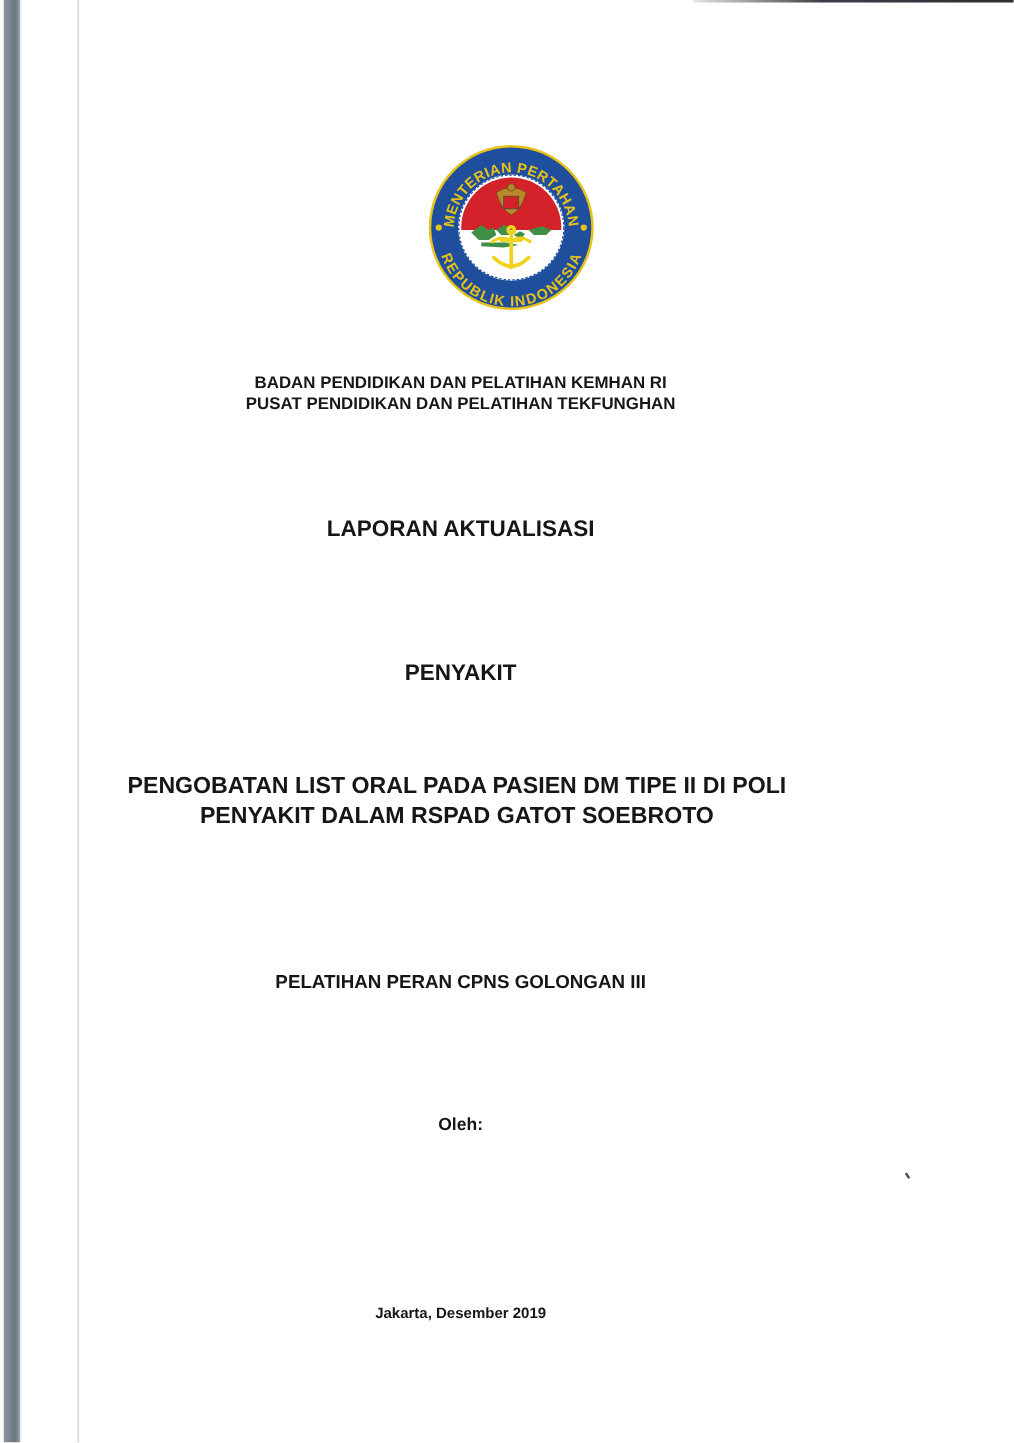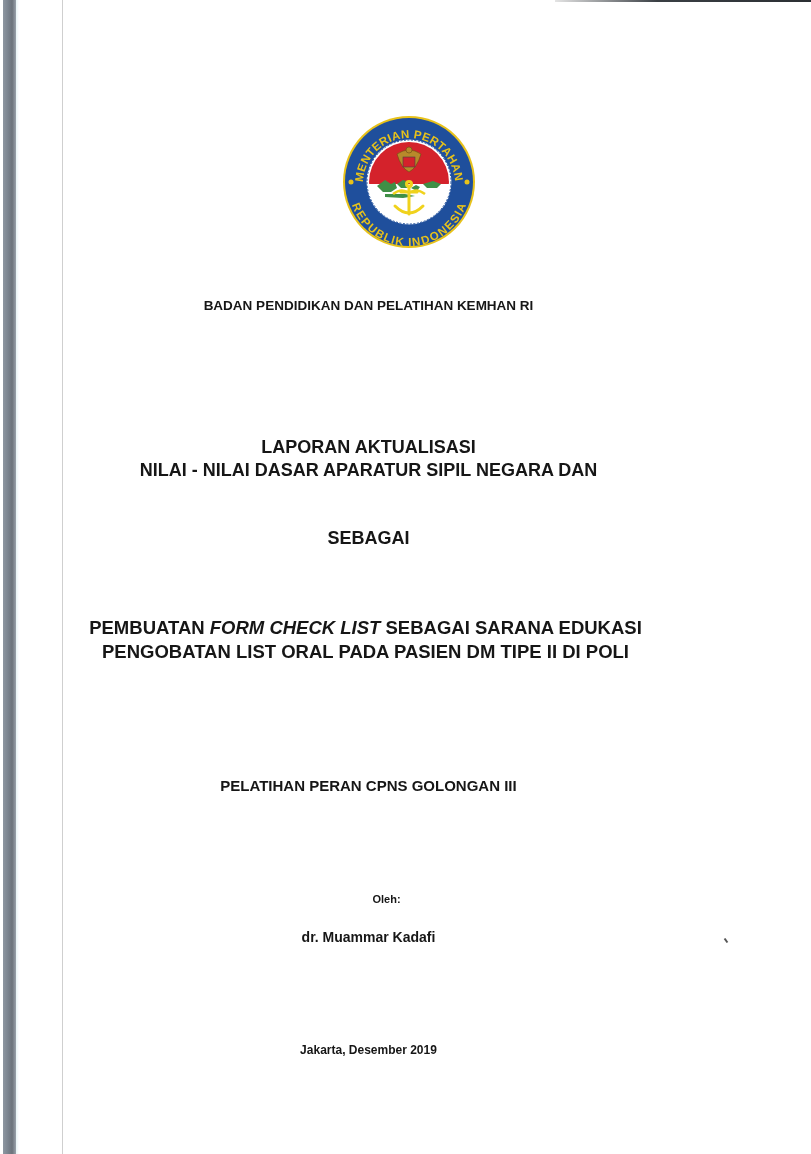--- a/index.html
+++ b/index.html
@@ -72,21 +72,21 @@
       padding-left: 10px;
       box-sizing: border-box;
     }
     .line { display: block; white-space: nowrap; }
     .institution {
       top: 297px;
       font-size: 13.5px;
       line-height: 17px;
     }
     .report-title {
-      top: 436px;
+      top: 412px;
       font-size: 18px;
       line-height: 23px;
     }
     .about {
       top: 527px;
       font-size: 18px;
       line-height: 23px;
     }
     .topic {
       top: 616px;
@@ -95,23 +95,22 @@
       left: -3px;
     }
     .topic .it { font-style: italic; }
     .training {
       top: 776px;
       font-size: 15px;
       line-height: 19px;
     }
     .by {
       top: 890px;
-      font-size: 11px;
+      font-size: 14px;
       line-height: 18px;
-      margin-left: 18px;
     }
     .author {
       top: 929px;
       font-size: 14px;
       line-height: 17px;
     }
     .place-date {
       top: 1041px;
       font-size: 12px;
       line-height: 18px;
@@ -170,35 +169,34 @@
       <textPath href="#topArc" startOffset="50%" text-anchor="middle">KEMENTERIAN PERTAHANAN</textPath>
     </text>
     <text font-family="Liberation Sans, sans-serif" font-size="11.5" font-weight="bold" fill="#e8c21a" letter-spacing="0.3" dominant-baseline="hanging">
       <textPath href="#botArc" startOffset="50%" text-anchor="middle">REPUBLIK INDONESIA</textPath>
     </text>
   </svg>
 </div>
 
 <div class="text-block institution">
   <span class="line">BADAN PENDIDIKAN DAN PELATIHAN KEMHAN RI</span>
+  <span class="line">PUSAT PENDIDIKAN DAN PELATIHAN TEKFUNGHAN</span>
 </div>
 
 <div class="text-block report-title">
   <span class="line">LAPORAN AKTUALISASI</span>
-  <span class="line">NILAI - NILAI DASAR APARATUR SIPIL NEGARA DAN</span>
-</div>
-
-<div class="text-block about">SEBAGAI</div>
+</div>
+
+<div class="text-block about">PENYAKIT</div>
 
 <div class="text-block topic">
-  <span class="line"><span>PEMBUATAN </span><span class="it">FORM CHECK LIST</span><span> SEBAGAI SARANA EDUKASI</span></span>
   <span class="line">PENGOBATAN LIST ORAL PADA PASIEN DM TIPE II DI POLI</span>
+  <span class="line">PENYAKIT DALAM RSPAD GATOT SOEBROTO</span>
 </div>
 
 <div class="text-block training">PELATIHAN PERAN CPNS GOLONGAN III</div>
 
 <div class="text-block by">Oleh:</div>
 
 <div class="text-block author">
-  <span class="line">dr. Muammar Kadafi</span>
 </div>
 
 <div class="text-block place-date">Jakarta,  Desember 2019</div>
 
 </body></html>

